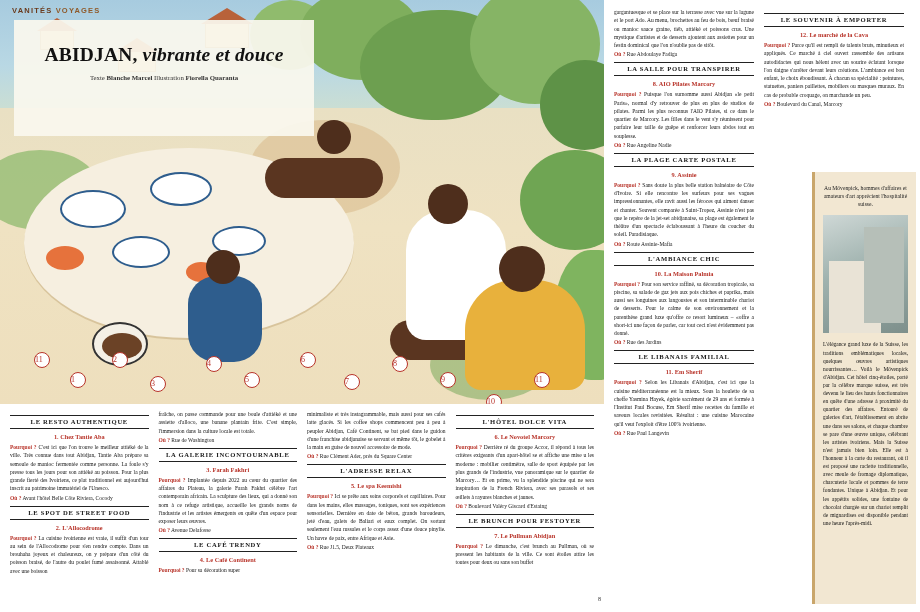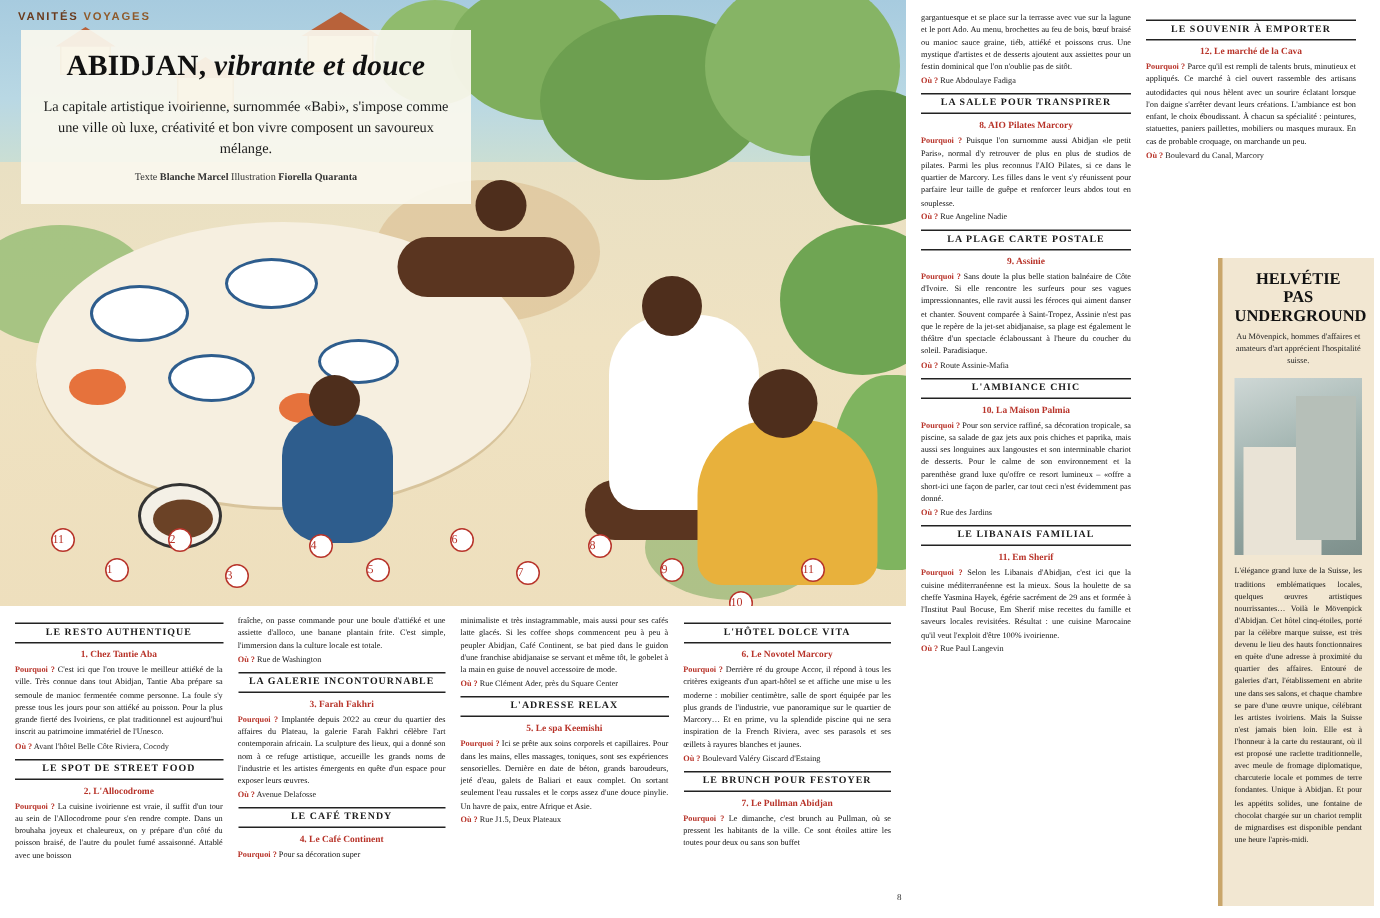--- a/index.html
+++ b/index.html
@@ -101,21 +101,21 @@
     font-family:"Liberation Serif", serif;
   }
 
   
   .headpanel {
     position:absolute; left:14px; top:20px; width:300px; height:116px; z-index:30;
     background:rgba(250,247,238,0.93); padding:10px 12px; text-align:center;
   }
   .title {
     font-family:"Liberation Serif", serif; font-weight:700; font-size:19.5px;
-    letter-spacing:.2px; color:#111; margin-top:4px;
+    letter-spacing:.2px; color:#111; margin-top:14px;
   }
   .title em { font-style:italic; font-weight:700; }
   .subtitle {
     font-family:"Liberation Serif", serif; font-size:9.6px; line-height:1.45;
     margin-top:9px; color:#1d1d1d;
   }
   .byline { font-family:"Liberation Serif", serif; font-size:6.8px; margin-top:8px; color:#333; }
   .byline b { font-weight:700; }
 
   
@@ -231,21 +231,20 @@
 
     <div class="kicker">
       <span>VANITÉS</span>
       <span class="w2">VOYAGES</span>
     </div>
 
     <div class="headpanel">
       <div class="title">
         <span>ABIDJAN,</span><em> vibrante et douce</em>
       </div>
-      <div class="subtitle">La capitale artistique ivoirienne, surnommée «Babi», s'impose comme une ville où luxe, créativité et bon vivre composent un savoureux mélange.</div>
       <div class="byline">
         <span>Texte</span>
         <b>Blanche Marcel</b>
         <span>Illustration</span>
         <b>Fiorella Quaranta</b>
       </div>
     </div>
 
     <div id="markers">
         <div class="marker" style="left: 70px; top: 372px;">1</div>
@@ -331,25 +330,20 @@
           <div class="seccap">LE SOUVENIR À EMPORTER</div>
           <div class="entry">12. Le marché de la Cava</div>
           <div class="body"><span class="lead">Pourquoi ?</span> Parce qu'il est rempli de talents bruts, minutieux et appliqués. Ce marché à ciel ouvert rassemble des artisans autodidactes qui nous hèlent avec un sourire éclatant lorsque l'on daigne s'arrêter devant leurs créations. L'ambiance est bon enfant, le choix éboudissant. À chacun sa spécialité : peintures, statuettes, paniers paillettes, mobiliers ou masques muraux. En cas de probable croquage, on marchande un peu.</div>
           <div class="addr"><b>Où ?</b> Boulevard du Canal, Marcory</div>
         </div>
       </div>
   </div>
 
   <div class="promo">
     <div class="promo-inner">
-      <div class="promo-title">
-        <span>HELVÉTIE</span><br>
-        <span>PAS</span><br>
-        <span>UNDERGROUND</span>
-      </div>
       <div class="promo-sub">Au Mövenpick, hommes d'affaires et amateurs d'art apprécient l'hospitalité suisse.</div>
       <div class="promo-img"></div>
       <div class="promo-body">L'élégance grand luxe de la Suisse, les traditions emblématiques locales, quelques œuvres artistiques nourrissantes… Voilà le Mövenpick d'Abidjan. Cet hôtel cinq-étoiles, porté par la célèbre marque suisse, est très devenu le lieu des hauts fonctionnaires en quête d'une adresse à proximité du quartier des affaires. Entouré de galeries d'art, l'établissement en abrite une dans ses salons, et chaque chambre se pare d'une œuvre unique, célébrant les artistes ivoiriens. Mais la Suisse n'est jamais bien loin. Elle est à l'honneur à la carte du restaurant, où il est proposé une raclette traditionnelle, avec meule de fromage diplomatique, charcuterie locale et pommes de terre fondantes. Unique à Abidjan. Et pour les appétits solides, une fontaine de chocolat chargée sur un chariot remplit de mignardises est disponible pendant une heure l'après-midi.</div>
     </div>
   </div>
 
   <div class="pagenum">8</div>
 </div>
 
 </body></html>

